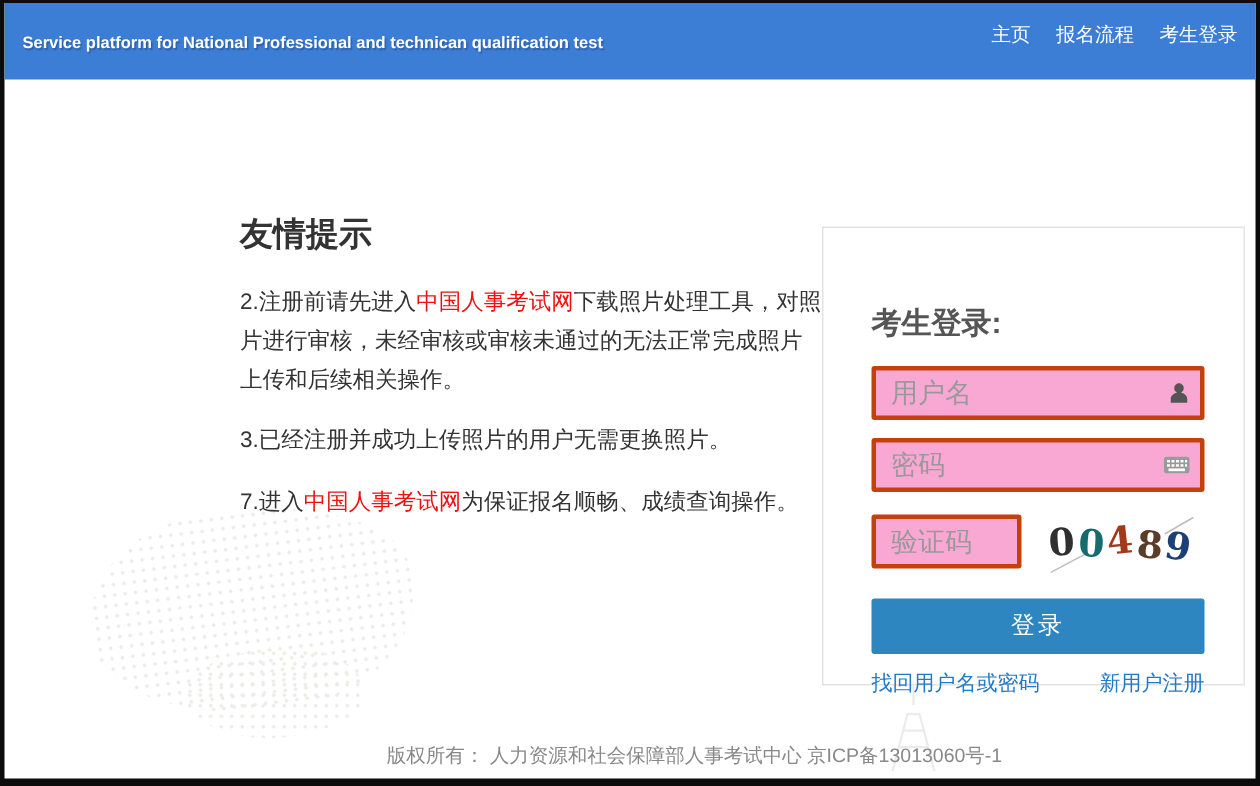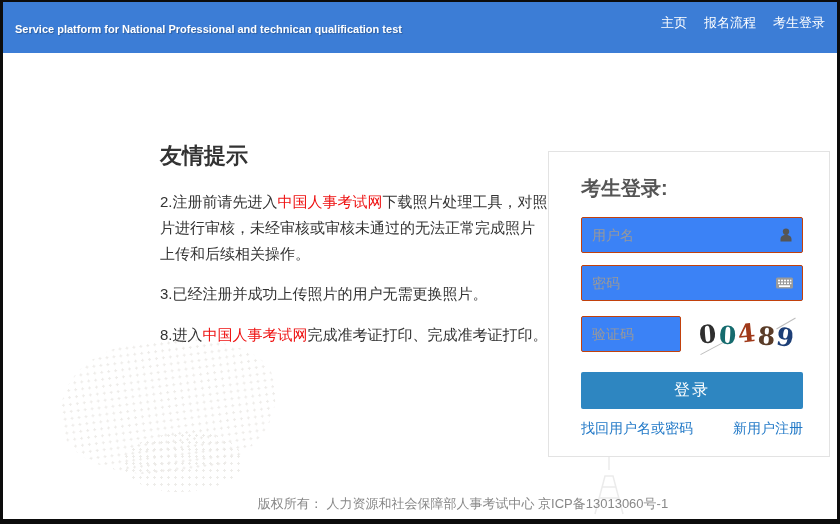--- a/index.html
+++ b/index.html
@@ -35,24 +35,24 @@
 
   
   .tips{position:absolute;left:157px;top:139px;width:388px;}
   .tips-heading{font-size:22px;font-weight:bold;color:var(--text-dark);margin-bottom:18px;}
   .tip{font-size:15px;line-height:1.72;color:var(--text-dark);margin-bottom:15px;}
   .red-link{color:var(--highlight-red);cursor:pointer;}
 
   
   .login-panel{position:absolute;left:545px;top:149px;width:282px;height:306px;background:#ffffff;border:1px solid #e3e3e3;}
   .login-inner{padding:23px 0 0 32px;}
-  .login-heading{font-size:20px;color:#555555;margin-bottom:15px;}
+  .login-heading{font-size:20px;color:#555555;margin-bottom:15px;margin-top:27px;}
   .field{position:relative;width:222px;margin-bottom:12px;}
-  .field input{width:100%;height:36px;border:1px solid #c2410c;border-radius:2px;padding:0 32px 0 10px;
-        font-size:14px;color:#333;outline:none;font-family:inherit;background:#3b82f6;}
+  .field input{width:100%;height:36px;border:3px solid #c2410c;border-radius:2px;padding:0 32px 0 10px;
+        font-size:18px;color:#333;outline:none;font-family:inherit;background:#f9a8d4;}
   .field input::placeholder{color:var(--placeholder-gray);}
   .field .icon{position:absolute;right:9px;top:50%;transform:translateY(-50%);line-height:0;}
   .captcha-row{display:flex;align-items:center;}
   .captcha-field{width:100px;margin-bottom:0;}
   .captcha-field input{padding:0 10px;}
   .captcha-image{width:112px;height:42px;margin-left:10px;position:relative;display:flex;align-items:center;
         justify-content:center;cursor:pointer;background:#fff;}
   .cap-digit{font-family:"DejaVu Serif","Liberation Serif",serif;font-size:25px;font-weight:bold;display:inline-block;margin:0 1px;}
   .cap-digit:nth-child(1){transform:rotate(-4deg);}
   .cap-digit:nth-child(2){transform:rotate(3deg) translateY(1px);}
@@ -90,21 +90,21 @@
   <div class="dots dots-2"></div>
   <svg class="tower" width="56" height="62" viewBox="0 0 56 62">
     <path d="M28 2 V16 M14 60 L24 22 H32 L42 60 M18 44 H38 M21 33 H35" stroke="#ebebeb" stroke-width="1.5" fill="none"></path>
   </svg>
 
   <section class="tips">
     <h2 class="tips-heading">友情提示</h2>
     <div>
         <p class="tip"><span>2.注册前请先进入</span><span class="red-link">中国人事考试网</span><span>下载照片处理工具，对照片进行审核，未经审核或审核未通过的无法正常完成照片上传和后续相关操作。</span></p>
         <p class="tip"><span>3.已经注册并成功上传照片的用户无需更换照片。</span></p>
-        <p class="tip"><span>8.进入</span><span class="red-link">中国人事考试网</span><span>完成准考证打印、完成准考证打印。</span></p>
+        <p class="tip"><span>7.进入</span><span class="red-link">中国人事考试网</span><span>为保证报名顺畅、成绩查询操作。</span></p>
       </div>
   </section>
 
   <section class="login-panel">
     <div class="login-inner">
       <h3 class="login-heading">考生登录:</h3>
 
       <div class="field">
         <input type="text" placeholder="用户名" style="">
         <span class="icon">

